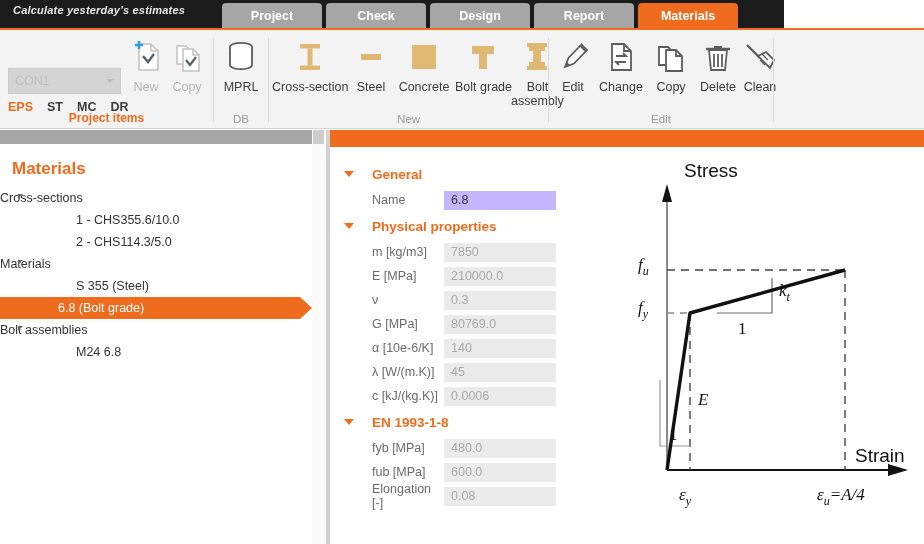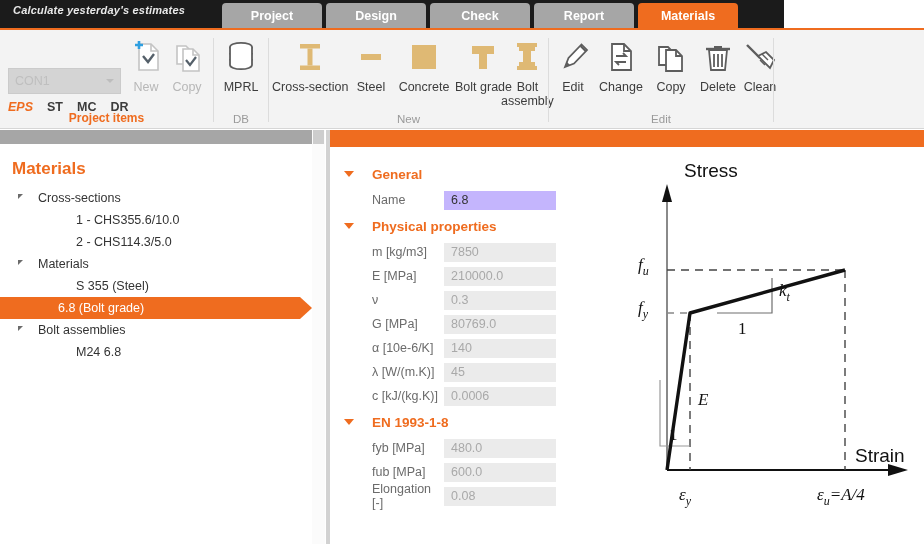--- a/index.html
+++ b/index.html
@@ -76,21 +76,21 @@
   .combo-val { font-size: 12.5px; color: #bfbfbf; padding-left: 6px; }
   .combo-arrow {
     position: absolute; right: 6px; top: 10px;
     width: 0; height: 0; border-left: 4px solid transparent;
     border-right: 4px solid transparent; border-top: 4px solid #bdbdbd;
   }
   .epsrow { position: absolute; left: 8px; top: 70px; display: flex; gap: 14px; }
   .epsrow span {
     font-size: 12.5px; font-weight: bold; color: #3c3c3c; cursor: pointer;
   }
-  .epsrow span.on { color: #ef6c1f; font-style: italic; }
+  .epsrow span.on { color: #ef6c1f; }
 
   
   .content { position: absolute; left: 0; top: 130px; width: 924px; height: 414px; background:#fff;}
   .orangeband {
     position: absolute; left: 330px; top: 130px; width: 594px; height: 17px;
     background: #ef6c1f;
   }
   .grayband {
     position: absolute; left: 0px; top: 130px; width: 312px; height: 14px;
     background: #a6a6a6;
@@ -116,21 +116,21 @@
   .node {
     position: relative; height: 22px; display: flex; align-items: center;
     font-size: 12.5px; color: #333; cursor: pointer;
   }
   .node .caret {
     position: absolute; left: 18px; top: 7px;
     width: 0; height: 0;
     border-top: 5px solid #6b6b6b;
     border-right: 5px solid transparent;
   }
-  .node.parent span { padding-left: 38px; }
+  .node.parent span { }
   .node.child span { padding-left: 76px; }
   .node.sel {
     background: #ef6c1f; color: #ffffff; width: 300px;
   }
   .node.sel span { padding-left: 58px; }
   .node.sel::after {
     content: ""; position: absolute; left: 300px; top: 0;
     width: 0; height: 0;
     border-top: 11px solid transparent;
     border-bottom: 11px solid transparent;
@@ -168,24 +168,24 @@
 </head>
 <body>
 
 <div class="titlebar">
   <div class="titlebar-text">Calculate yesterday's estimates</div>
   <div class="tabs">
     <div class="tab">
         <span>Project</span>
       </div>
     <div class="tab">
-        <span>Design</span>
+        <span>Check</span>
       </div>
     <div class="tab">
-        <span>Check</span>
+        <span>Design</span>
       </div>
     <div class="tab">
         <span>Report</span>
       </div>
     <div class="tab active">
         <span>Materials</span>
       </div>
   </div>
   <div class="tab-underline"></div>
 </div>
@@ -281,21 +281,21 @@
     <div class="btn" style="left:186px;">
       <span class="glyph">
         <svg width="42" height="40" viewBox="0 0 42 40">
           <rect x="10" y="10" width="22" height="8" fill="#dfb974"></rect>
           <rect x="17" y="18" width="8" height="15" fill="#dfb974"></rect>
         </svg>
       </span>
       <span class="lbl">Bolt grade</span>
     </div>
 
-    <div class="btn" style="left:232px;align-items:center;">
+    <div class="btn" style="left:242px;align-items:center;">
       <span class="glyph">
         <svg width="52" height="40" viewBox="0 0 52 40">
           <rect x="16" y="7" width="20" height="4" fill="#dfb974"></rect>
           <rect x="18" y="11" width="16" height="4" fill="#dfb974"></rect>
           <rect x="22" y="15" width="8" height="11" fill="#dfb974"></rect>
           <rect x="18" y="26" width="16" height="4" fill="#dfb974"></rect>
           <rect x="16" y="30" width="20" height="4" fill="#dfb974"></rect>
         </svg>
       </span>
       <span class="lbl">Bolt assembly</span>

